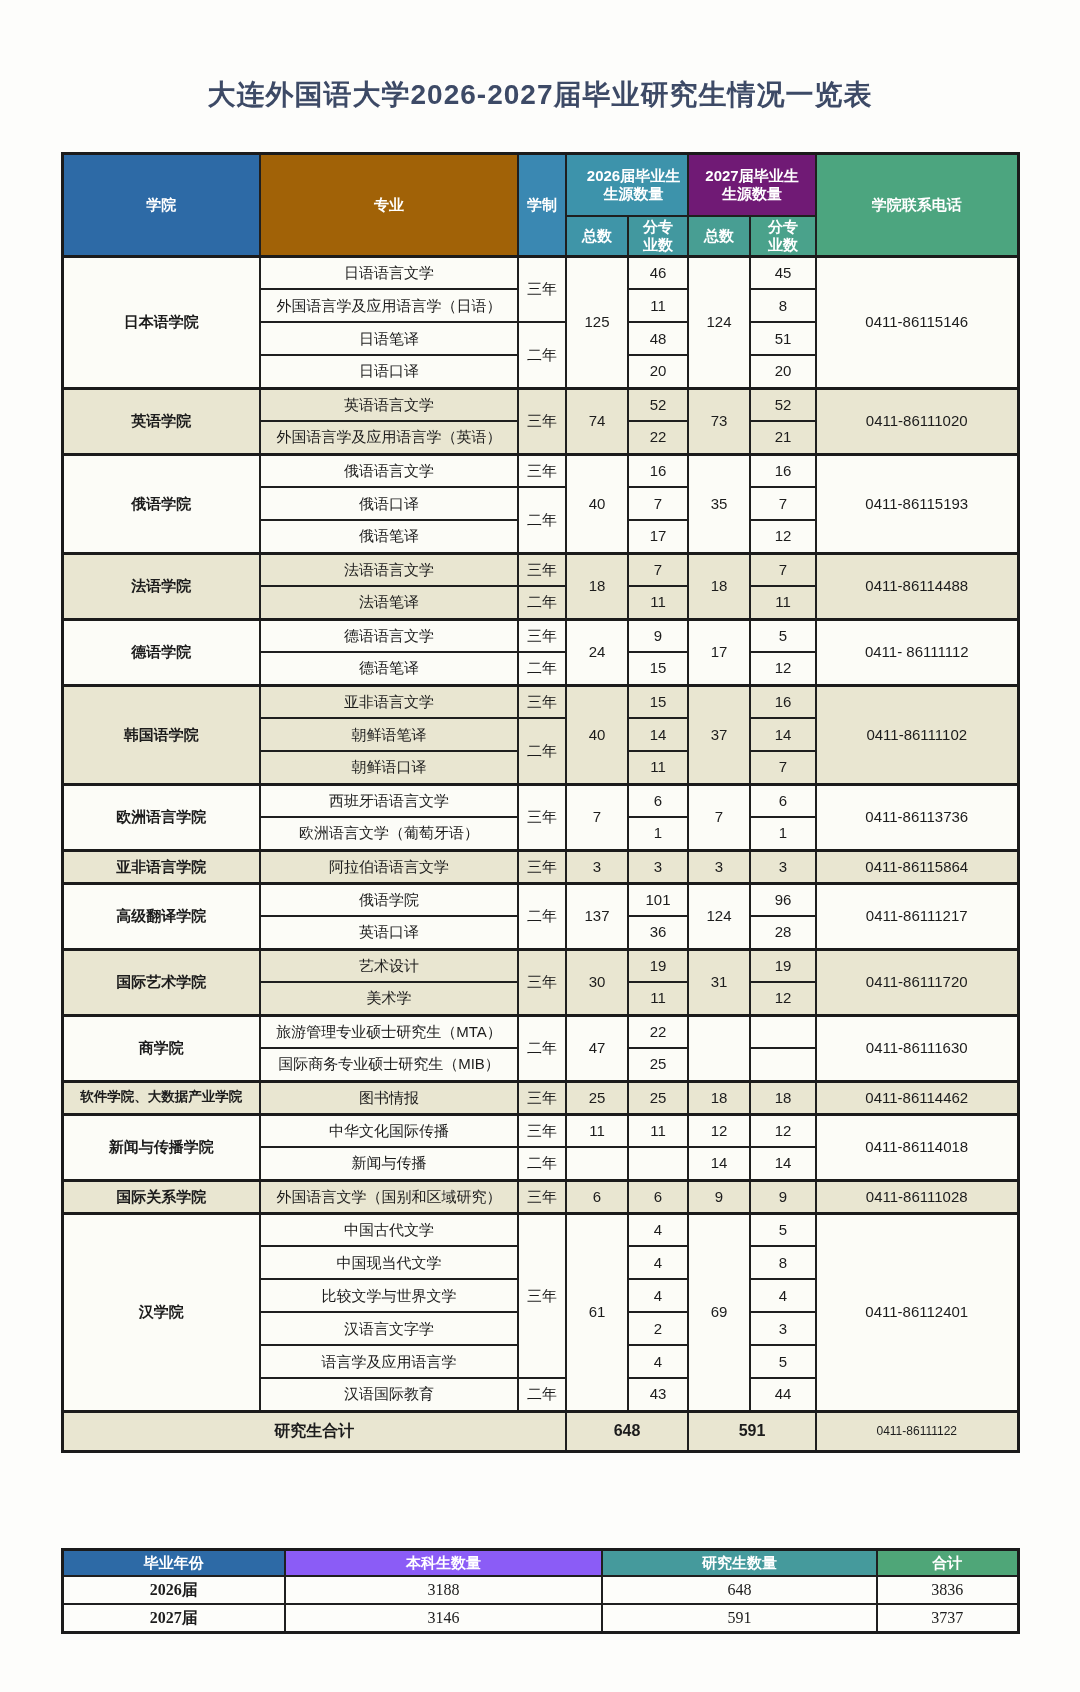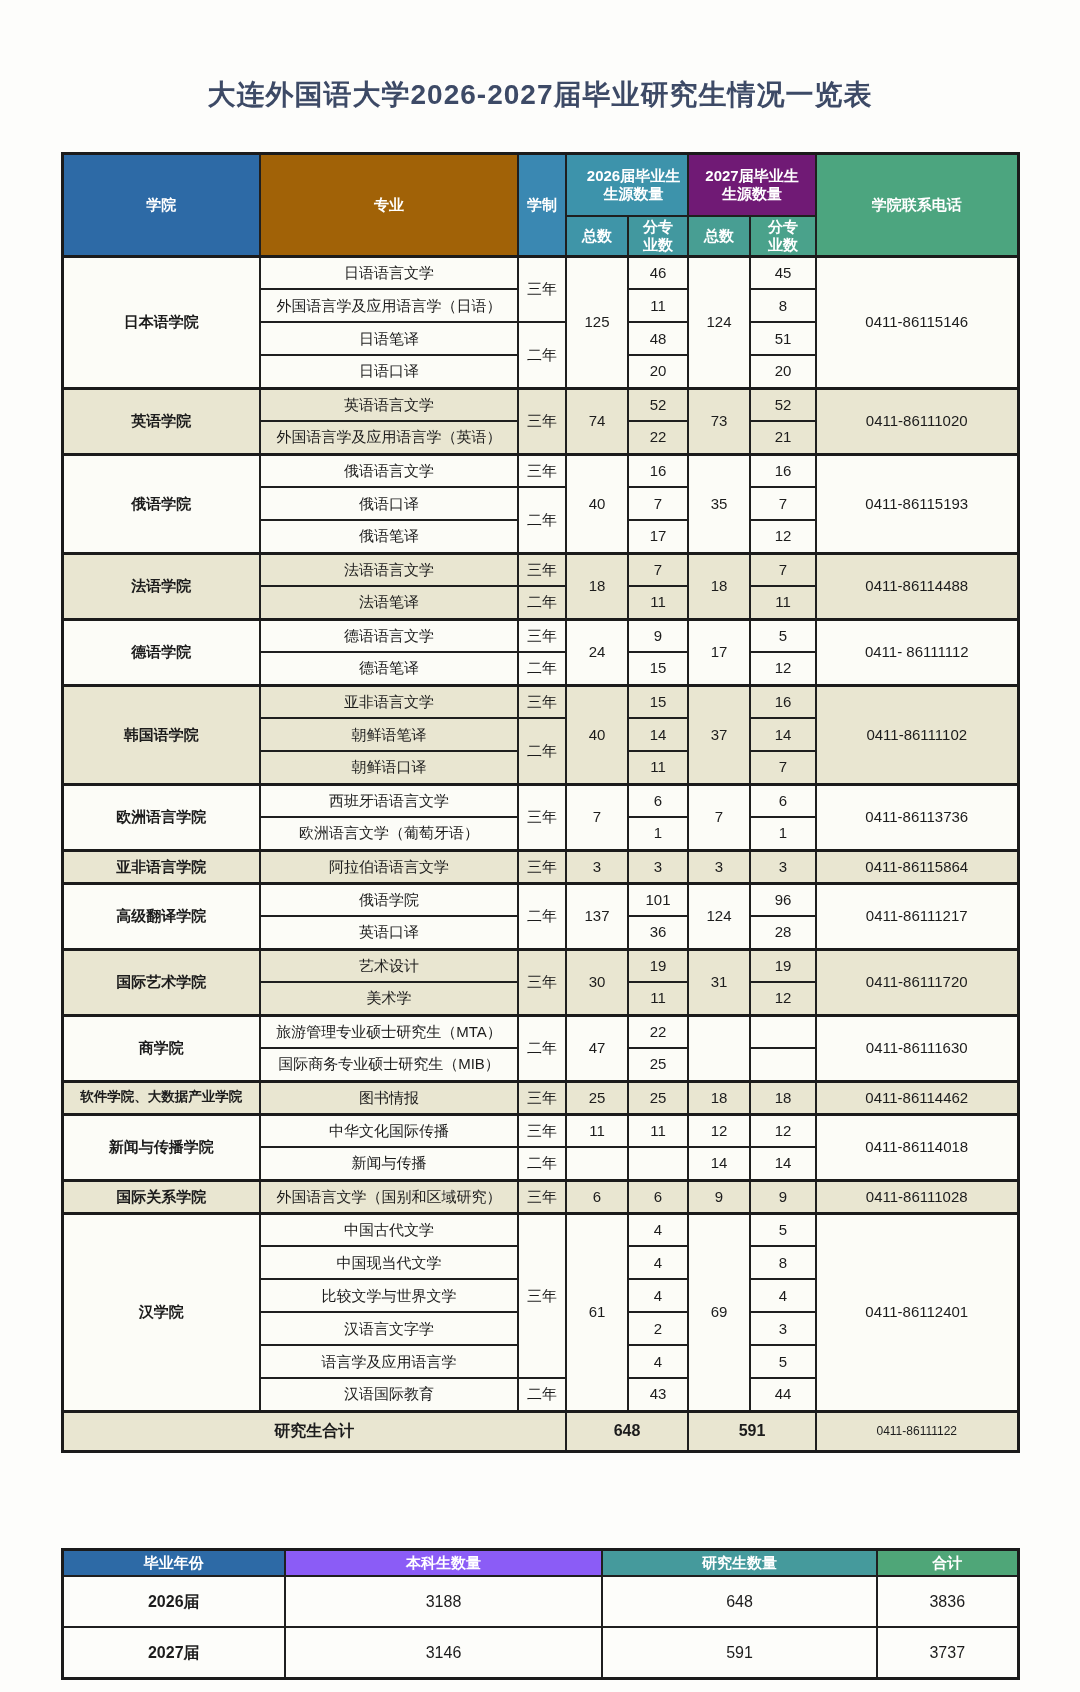--- a/index.html
+++ b/index.html
@@ -24,21 +24,21 @@
   tr.c>td{background:#e9e6d1;}
   tr.body-row{height:33px;}
   tr.sb>td{border-top:3px solid #1b1b1b;}
   td.college{font-weight:bold;margin-top:48px;}
   td.college.long{font-size:13.5px;white-space:nowrap;padding:1px 1px;}
   tr.total-row{height:40px;}
   tr.total-row td{font-weight:bold;font-size:16px;}
   tr.total-row td.phone{font-weight:normal;font-size:12px;}
   .gap{height:95px;}
   .sum-h{height:27px;font-size:16px;padding-left:16px;}
-  .sum-row{height:51px;}
+  .sum-row{height:28px;font-family:Liberation Serif, serif;}
   .sum-row td{background:#fdfdfa;font-size:16px;}
   .sum-row td.yr{font-weight:bold;}
 </style>
 </head>
 <body>
 
 <div class="page">
 
   <div class="title">大连外国语大学2026-2027届毕业研究生情况一览表</div>
 

